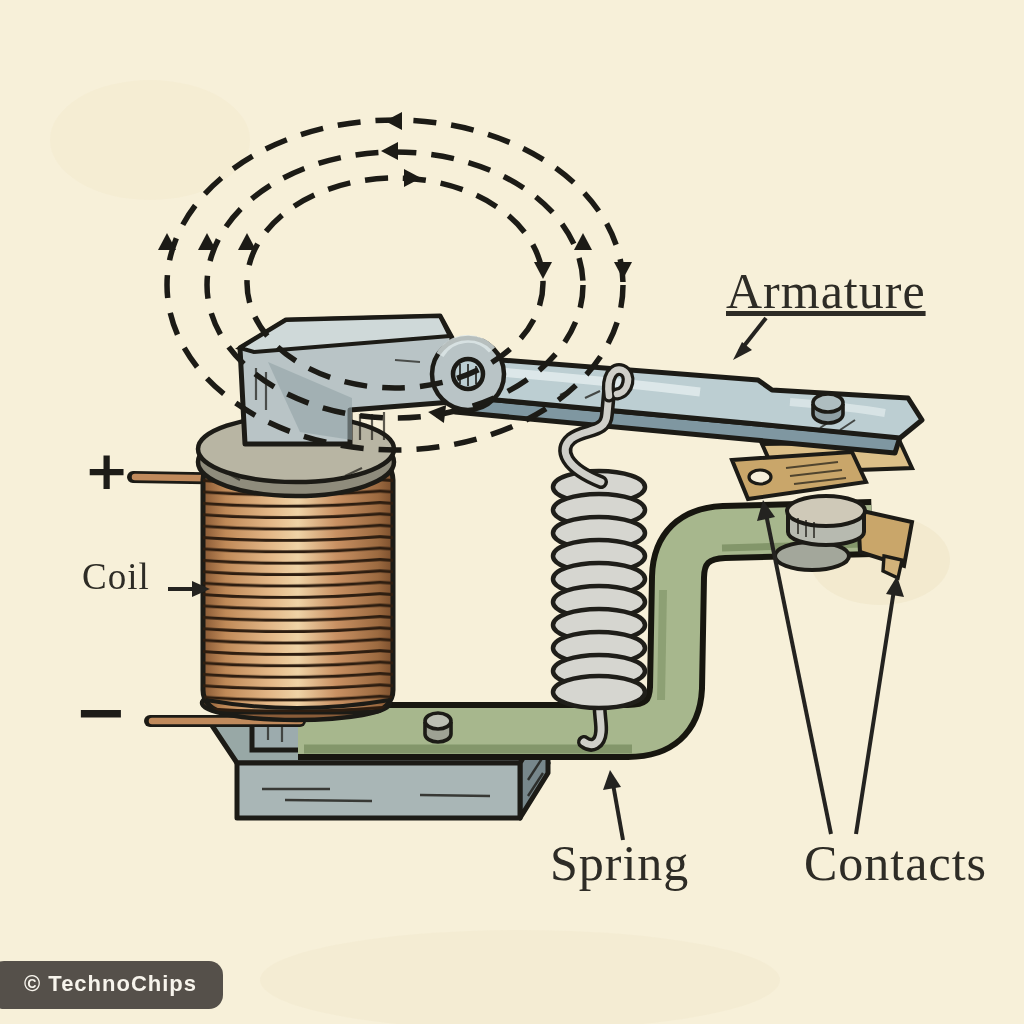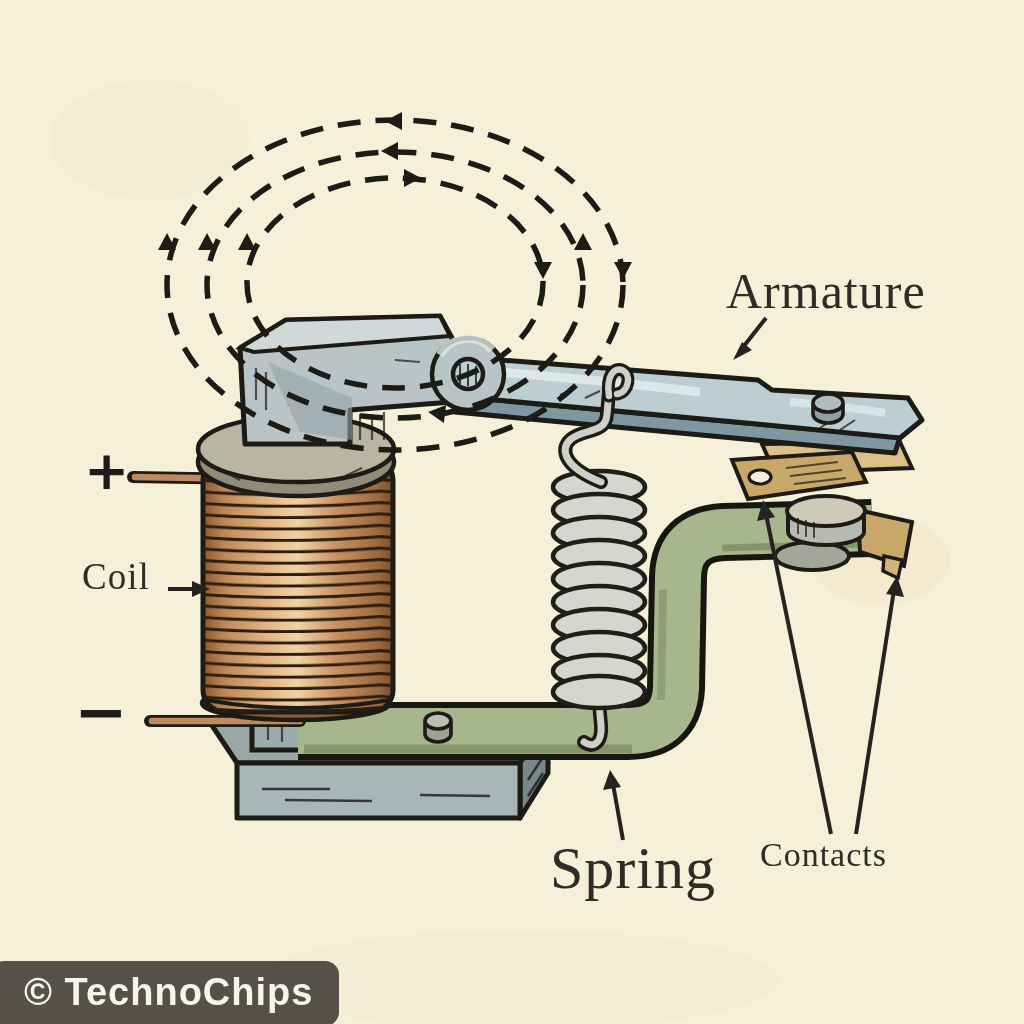--- a/index.html
+++ b/index.html
@@ -10,41 +10,41 @@
   }
   .stage svg{position:absolute;left:0;top:0;}
   .diagram-label{
     position:absolute;
     color:#2e2c26;
     font-family:"Liberation Serif", serif;
     letter-spacing:1px;
     white-space:nowrap;
     line-height:1;
   }
-  .lbl-armature{left:726px;top:266px;font-size:50px;}
+  .lbl-armature{left:726px;top:266px;font-size:50px;text-decoration:underline;}
   .lbl-coil{left:82px;top:558px;font-size:37px;}
-  .lbl-spring{left:550px;top:838px;font-size:60px;}
-  .lbl-contacts{left:760px;top:838px;font-size:34px;}
+  .lbl-spring{left:550px;top:838px;font-size:50px;}
+  .lbl-contacts{left:804px;top:838px;font-size:50px;}
   .terminal{
     position:absolute;color:#1d1c18;
     font-family:"DejaVu Sans", sans-serif;font-weight:700;line-height:1;
   }
   .term-plus{left:84px;top:444px;font-size:54px;}
   .term-minus{left:74px;top:680px;font-size:64px;}
   .watermark{
     position:absolute;left:-10px;top:961px;
     background:#55504a;
     border-radius:14px;
     padding:10px 26px 12px 34px;
     display:flex;align-items:center;
   }
   .watermark span{
     color:#f7f4ec;
     font-family:"Liberation Sans", sans-serif;
-    font-weight:700;font-size:38px;letter-spacing:1px;
+    font-weight:700;font-size:22px;letter-spacing:1px;
     white-space:nowrap;
   }
 </style>
 </head>
 <body>
 
 <div class="stage">
 
   <svg width="1024" height="1024" viewBox="0 0 1024 1024">
     <defs>

